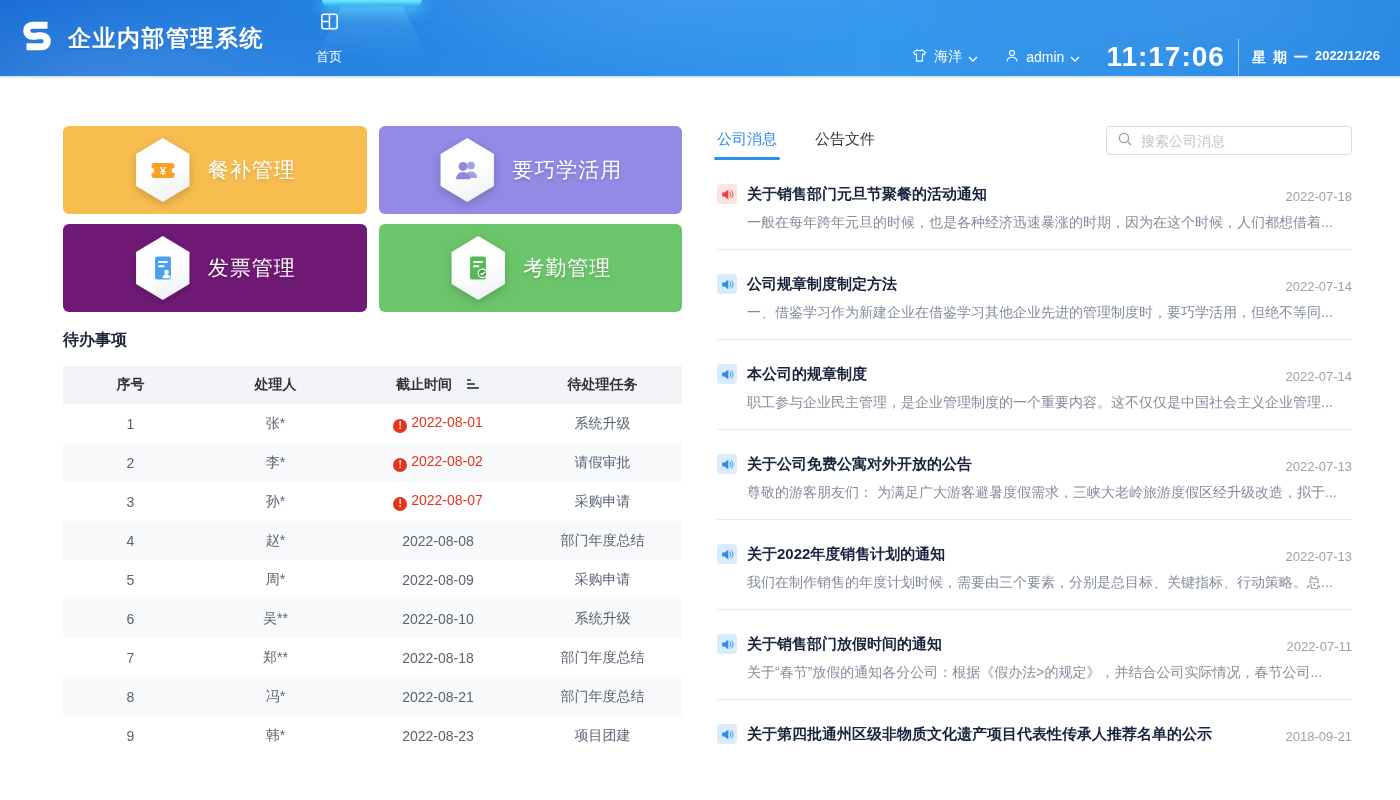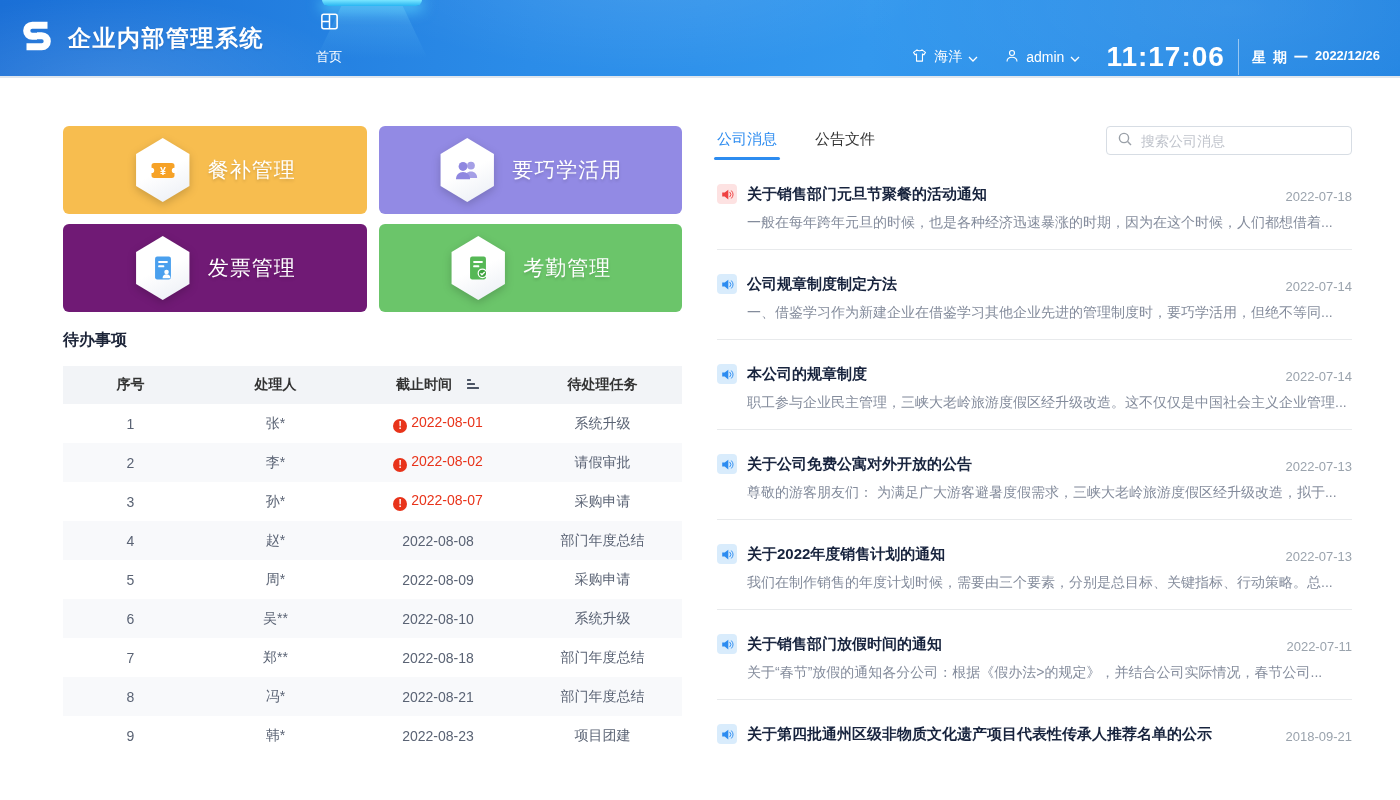--- a/index.html
+++ b/index.html
@@ -363,21 +363,21 @@
         <div class="news-head">
           <span class="news-icon">
             <svg width="13" height="13" viewBox="0 0 16 16" fill="currentColor">
               <path d="M1.5 5.5 h3 L9 2 v12 L4.5 10.5 h-3 z"></path>
               <path d="M11 5.2 a4 4 0 0 1 0 5.6 M13 3.5 a6.8 6.8 0 0 1 0 9" fill="none" stroke="currentColor" stroke-width="1.2" stroke-linecap="round"></path>
             </svg>
           </span>
           <span class="news-title">本公司的规章制度</span>
           <span class="news-date">2022-07-14</span>
         </div>
-        <div class="news-summary">职工参与企业民主管理，三峡大老岭旅游度假区经升级改造。这不仅仅是中国社会主义企业管理...</div>
+        <div class="news-summary">职工参与企业民主管理，是企业管理制度的一个重要内容。这不仅仅是中国社会主义企业管理...</div>
       </div>
 
       <div class="news-item">
         <div class="news-head">
           <span class="news-icon">
             <svg width="13" height="13" viewBox="0 0 16 16" fill="currentColor">
               <path d="M1.5 5.5 h3 L9 2 v12 L4.5 10.5 h-3 z"></path>
               <path d="M11 5.2 a4 4 0 0 1 0 5.6 M13 3.5 a6.8 6.8 0 0 1 0 9" fill="none" stroke="currentColor" stroke-width="1.2" stroke-linecap="round"></path>
             </svg>
           </span>

